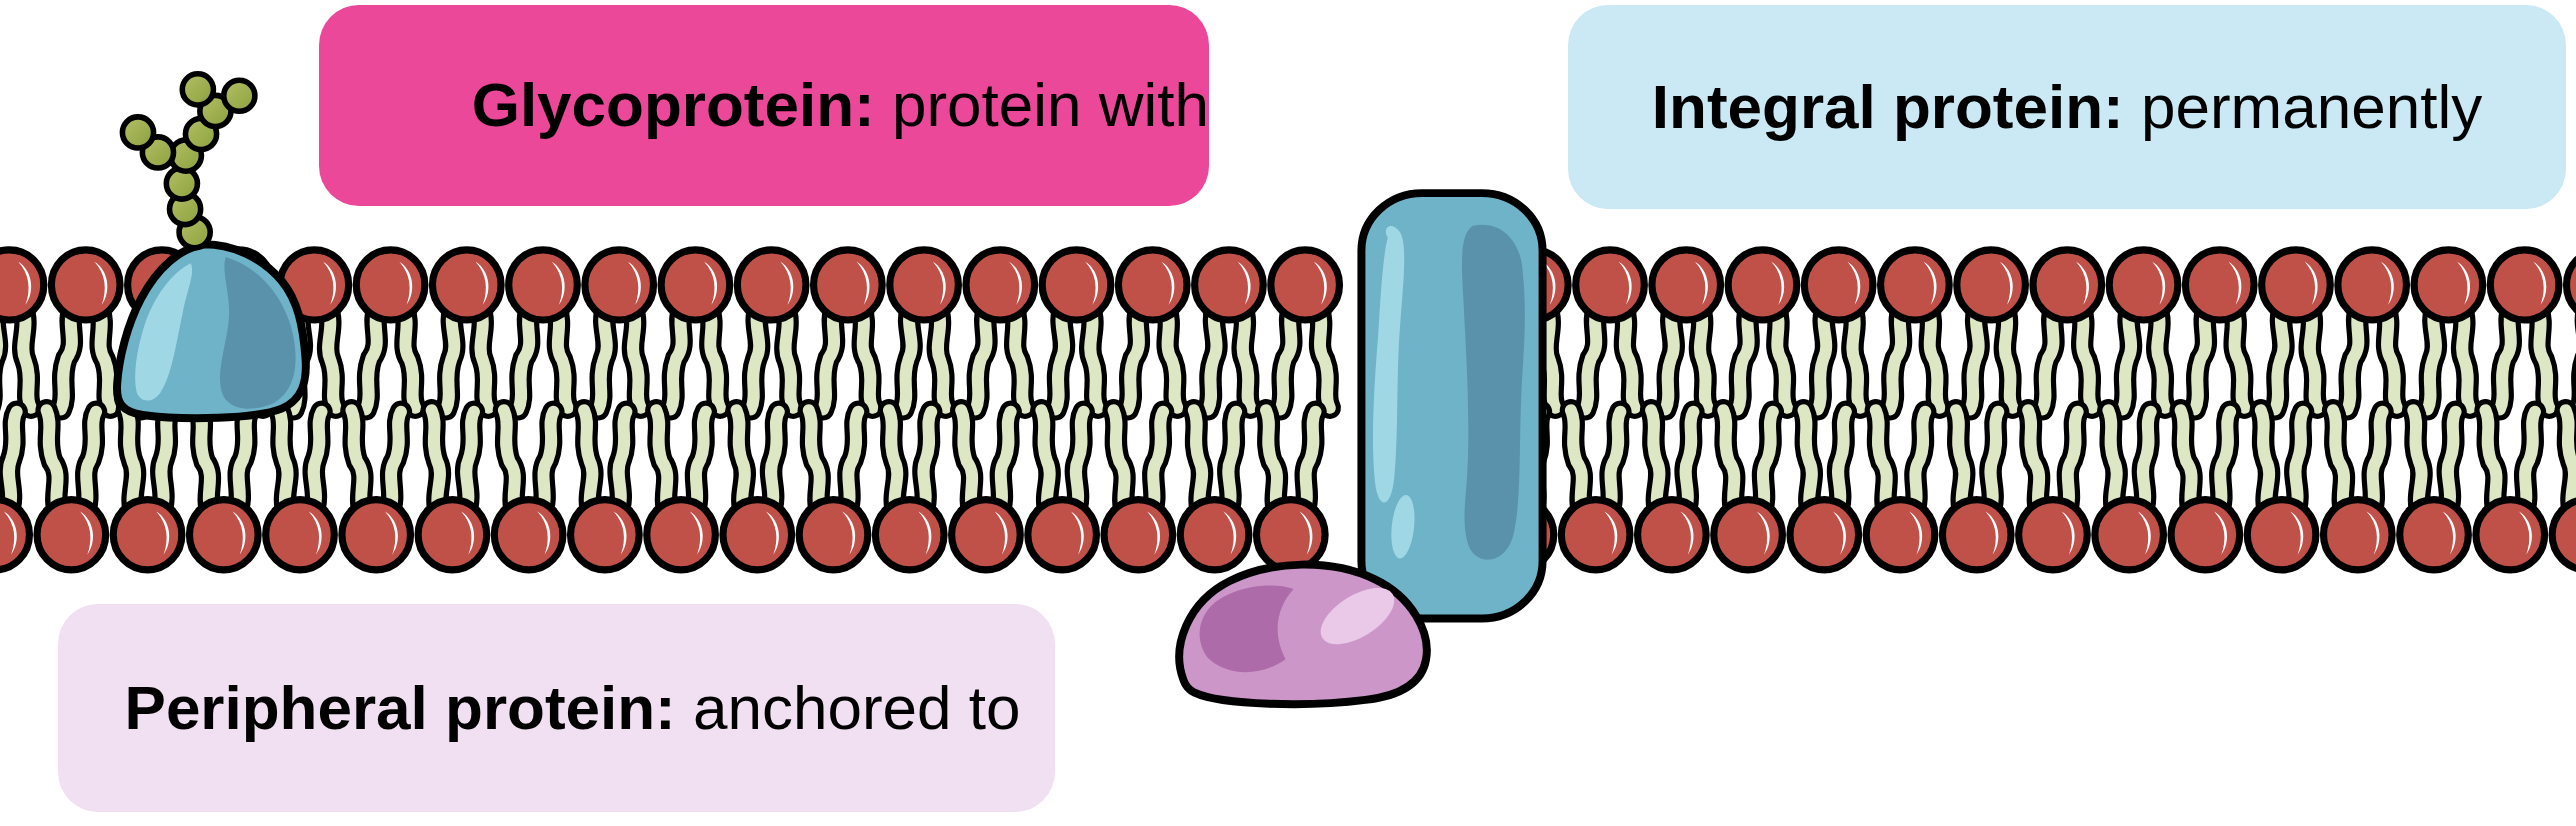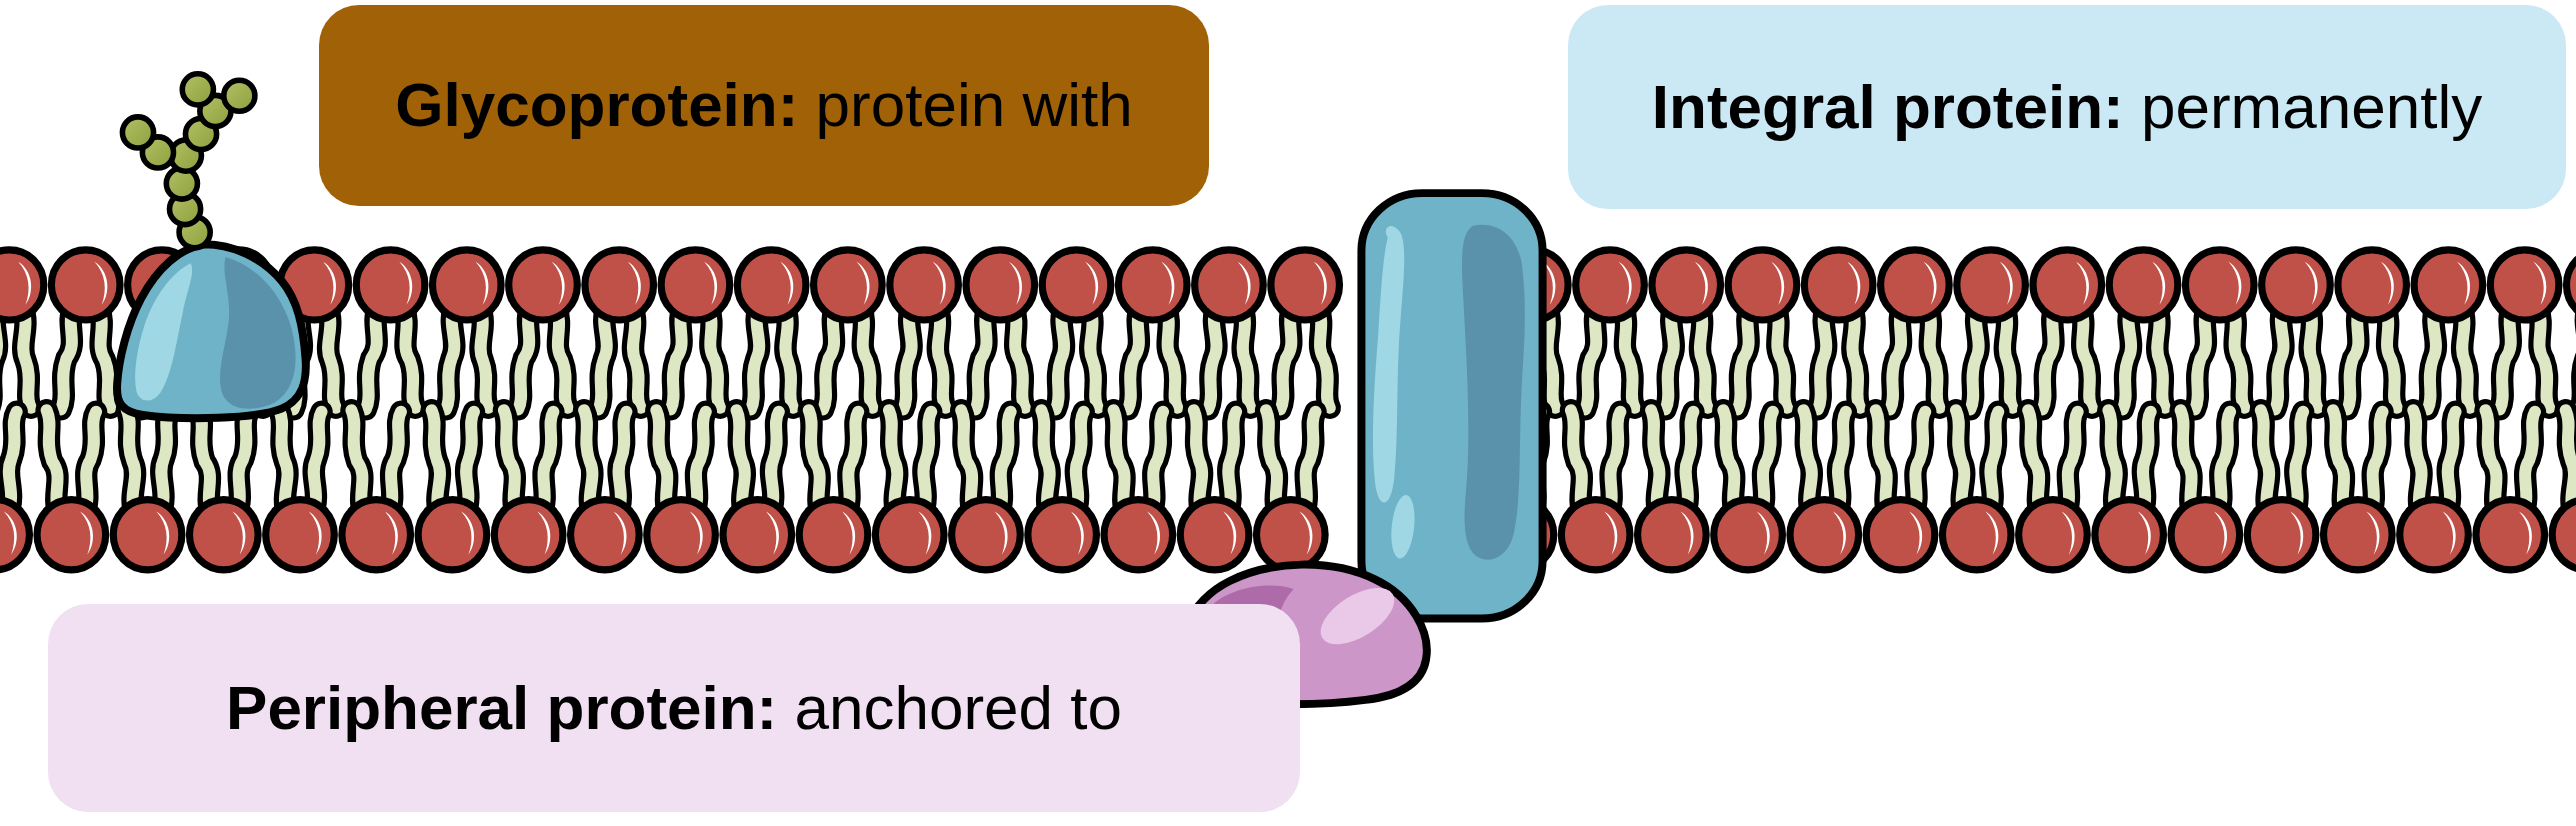--- a/index.html
+++ b/index.html
@@ -7,21 +7,21 @@
        font-family:"Liberation Sans", sans-serif;}
   #stage{position:absolute;left:0;top:0;width:2576px;height:826px;background:#ffffff;}
   #membrane-svg{position:absolute;left:0;top:0;}
   .label-box{position:absolute;border-radius:40px;display:flex;flex-direction:column;
              justify-content:center;align-items:center;text-align:center;
              color:#000;font-size:62px;line-height:80px;letter-spacing:0;}
   .label-box .term{font-weight:700;}
   .label-box .line{white-space:nowrap;}
   #box-0{left:319px;top:4.8px;width:890px;height:201px;}
   #box-1{left:1568px;top:4.8px;width:998px;height:204px;}
-  #box-2{left:48px;top:604px;width:1252px;height:208px;}
+  #box-2{left:58px;top:604px;width:965px;height:208px;padding-left:32px;}
 </style>
 </head>
 <body>
 
 <div id="stage">
 
   <svg id="membrane-svg" width="2576" height="826" viewBox="0 0 3226 1035">
       <defs>
         <linearGradient id="beadGrad" x1="0" y1="0" x2="1" y2="1">
           <stop offset="0" stop-color="#b4c065"></stop>
@@ -583,21 +583,21 @@
         <path d="M 1738 298 C 1730 284 1744 276 1754 292 C 1762 308 1758 350 1754 400 C 1748 470 1752 540 1746 600 C 1742 638 1726 640 1722 604 C 1716 550 1722 470 1726 420 C 1729 370 1732 320 1738 298 Z" fill="#9fd8e4"></path>
         <ellipse cx="1757" cy="660" rx="14" ry="40" transform="rotate(6 1757 660)" fill="#9fd8e4"></ellipse>
       </g>
       <g>
         <path d="M 1482 852 C 1466 810 1488 754 1540 728 C 1592 702 1668 700 1722 726 C 1768 748 1792 792 1786 826 C 1781 856 1752 872 1710 877 C 1640 886 1530 884 1496 868 C 1488 864 1484 858 1482 852 Z" fill="#cc96c9" stroke="#000000" stroke-width="10" stroke-linejoin="round"></path>
         <path d="M 1516 760 C 1540 736 1590 728 1620 738 C 1600 760 1592 792 1610 826 C 1576 850 1534 846 1512 824 C 1497 802 1500 778 1516 760 Z" fill="#ad6ba9"></path>
         <ellipse cx="1700" cy="772" rx="52" ry="26" transform="rotate(-32 1700 772)" fill="#e9c9e7"></ellipse>
       </g>
     </svg>
 
-  <div class="label-box" id="box-0" style="background: #a16207;">
+  <div class="label-box" id="box-0" style="background: #ec4899; align-items: flex-end;">
     <div class="line"><span class="term">Glycoprotein:</span> <span>protein with</span></div>
   </div>
 
   <div class="label-box" id="box-1" style="background: rgb(202, 233, 245);">
     <div class="line"><span class="term">Integral protein:</span> <span>permanently</span></div>
   </div>
 
   <div class="label-box" id="box-2" style="background: rgb(241, 223, 242);">
     <div class="line"><span class="term">Peripheral protein:</span> <span>anchored to</span></div>
   </div>

